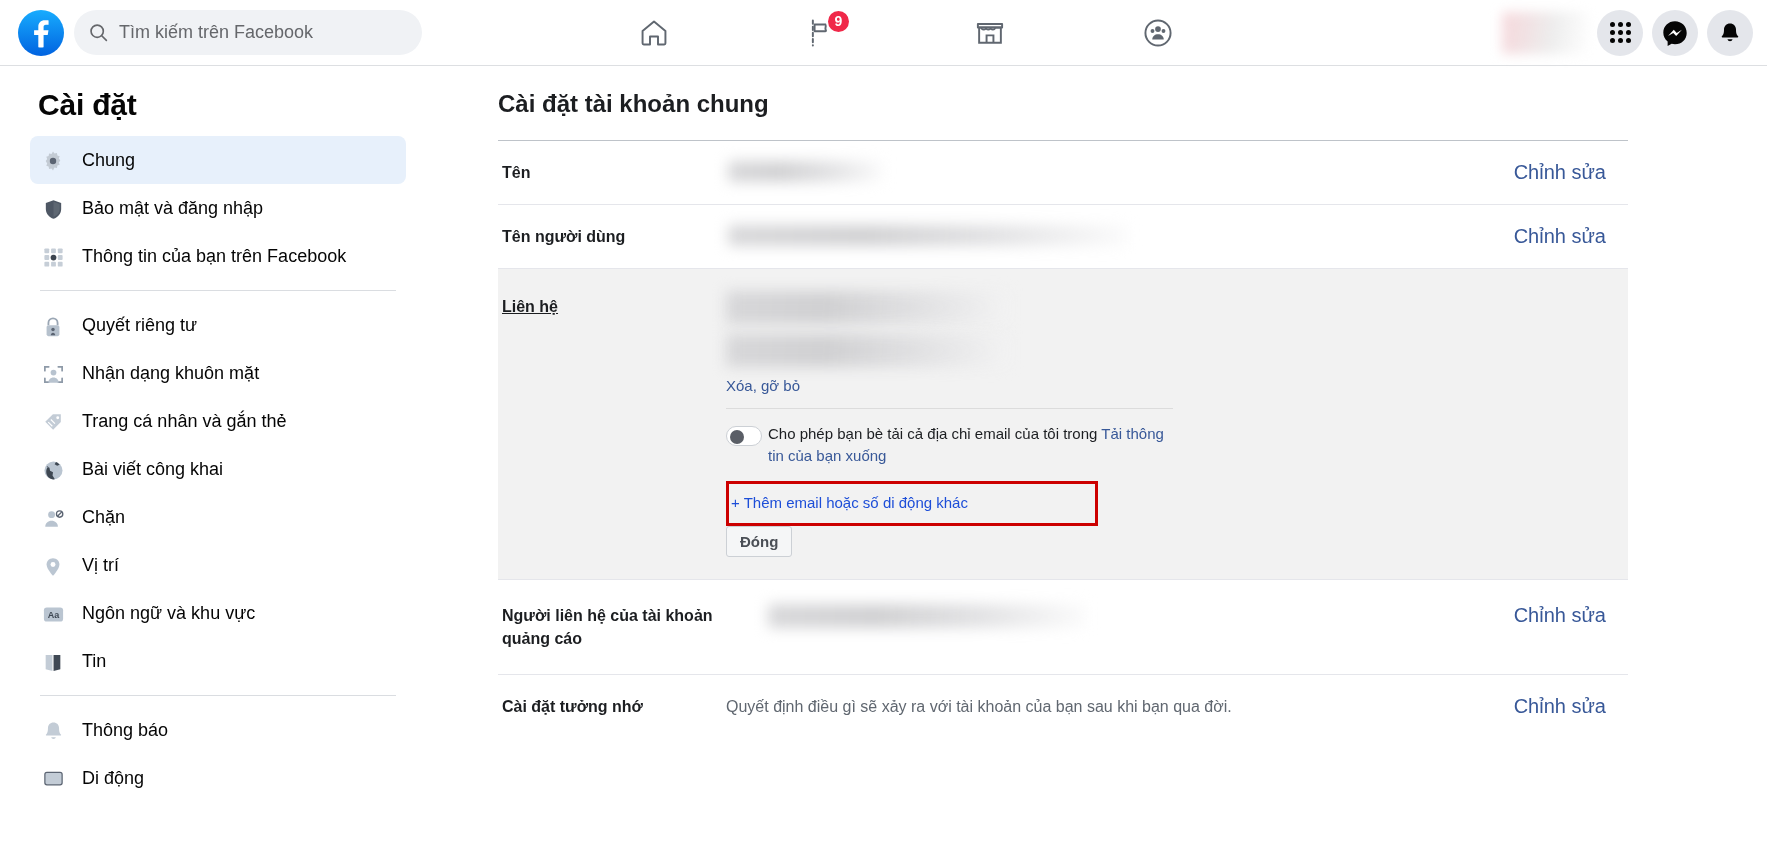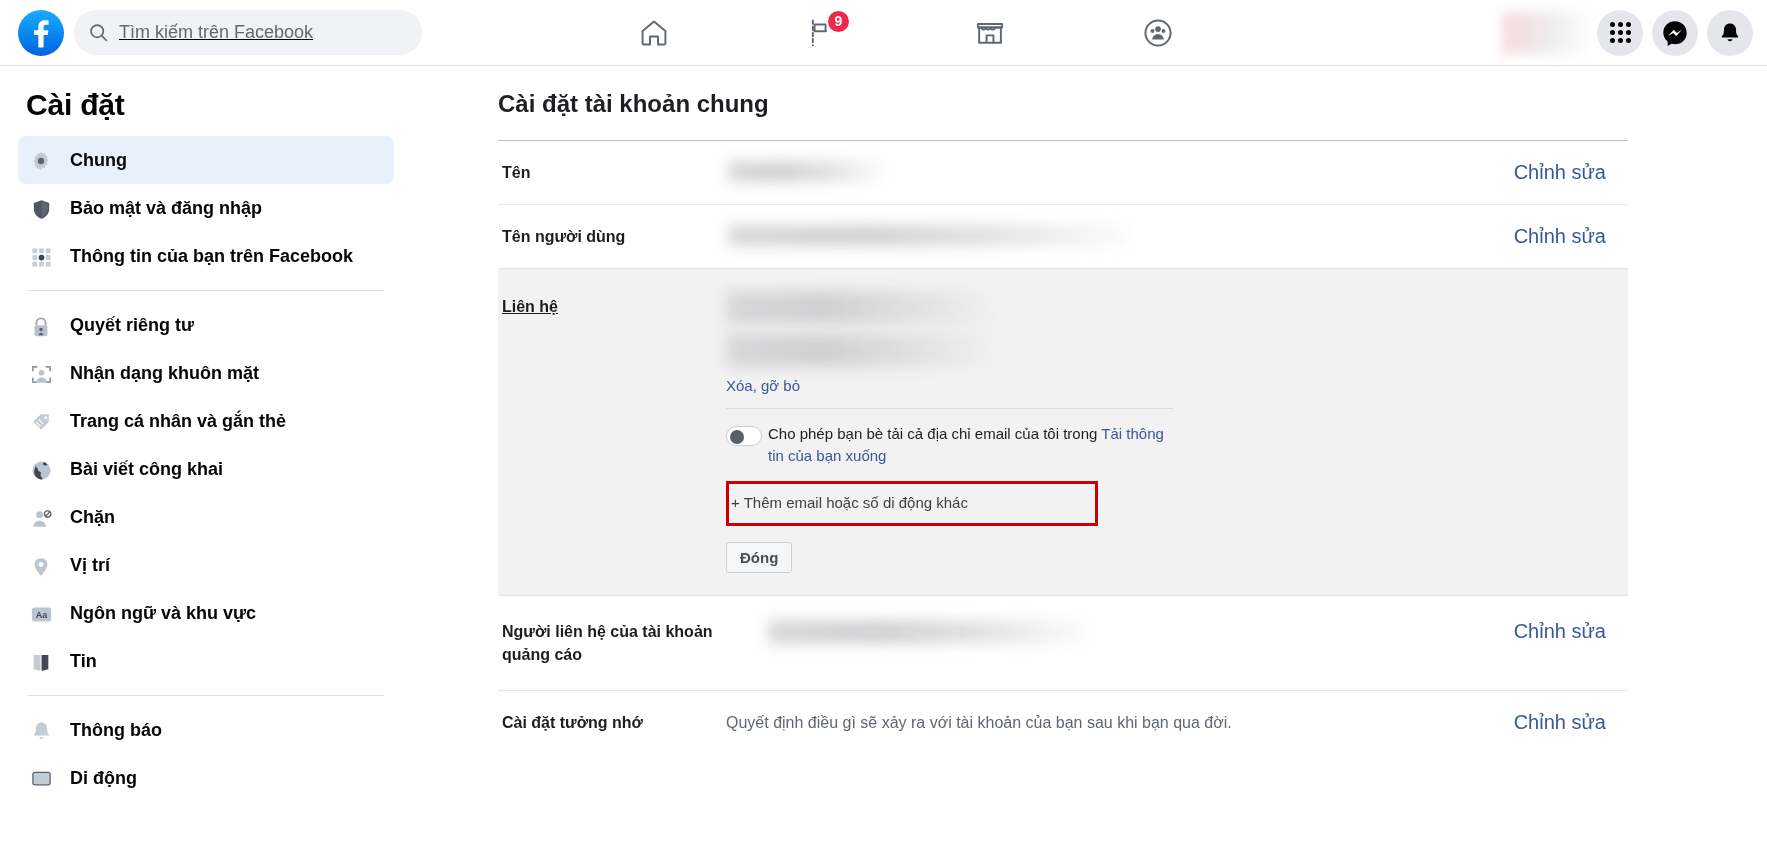--- a/index.html
+++ b/index.html
@@ -13,21 +13,20 @@
   body { position: relative; }
 
   
   .topbar {
     position: absolute; top: 0; left: 0;
     width: 1767px; height: 66px;
     background: #ffffff;
     border-bottom: 1px solid #dddfe2;
     display: flex; align-items: center;
     z-index: 30;
-    text-decoration: underline;
   }
   .topbar-left {
     display: flex; align-items: center;
     padding-left: 18px; gap: 10px;
     width: 430px; flex: none;
   }
   .fb-logo { width: 46px; height: 46px; flex: none; display:block; }
   .search-pill {
     display: flex; align-items: center;
     height: 45px; width: 348px;
@@ -93,21 +92,21 @@
     display: flex; align-items: center; justify-content: center;
     cursor: pointer;
     flex: none;
   }
   .grid-dots { display: grid; grid-template-columns: repeat(3, 5px); gap: 3px; }
   .grid-dots i { width: 5px; height: 5px; border-radius: 50%; background: #050505; display:block; }
 
   
   .sidebar {
     position: absolute;
-    top: 66px; left: 4px;
+    top: 66px; left: 16px;
     width: 405px; height: 802px;
     background: #ffffff;
     border-right: 1px solid #dadde1;
     padding: 16px 14px 0 14px;
     overflow: hidden;
   }
   .sidebar-title {
     font-size: 30px; font-weight: bold;
     color: #050505;
     padding: 6px 8px 14px 8px;
@@ -118,21 +117,20 @@
     gap: 16px;
     height: 48px;
     padding: 0 10px;
     border-radius: 8px;
     cursor: pointer;
   }
   .side-item.active { background: #e7f0fb; }
   .side-item .side-label {
     font-size: 18px; color: #050505;
     white-space: nowrap;
-    font-weight: bold;
   }
   .side-ico {
     width: 26px; height: 26px; flex: none;
     display: flex; align-items: flex-end; justify-content: center;
   }
   .side-sep {
     height: 1px; background: #dadde1;
     margin: 10px 10px 10px 10px;
   }
 
@@ -221,24 +219,24 @@
     font-size: 15px; color: #1c1e21; line-height: 1.45;
   }
   .toggle-text .inline-link { color: #385898; cursor: pointer; }
 
   .add-highlight {
     border: 3px solid #cc0000;
     width: 372px;
     padding: 10px 0 11px 2px;
     margin-top: 2px;
   }
-  .add-link { font-size: 15px; color: #404040; cursor: pointer; text-align: center; }
+  .add-link { font-size: 15px; color: #1d4ed8; cursor: pointer; text-align: center; }
 
   .btn-close {
-    margin-top: 16px;
+    margin-top: 0;
     display: inline-block;
     background: #f5f6f7;
     border: 1px solid #ccd0d5;
     border-radius: 3px;
     padding: 6px 13px;
     font-size: 15px; font-weight: bold; color: #4b4f56;
     cursor: pointer;
   }
   .memorial-text { color: #606770; font-size: 16px; line-height: 1.5; }
 </style>

